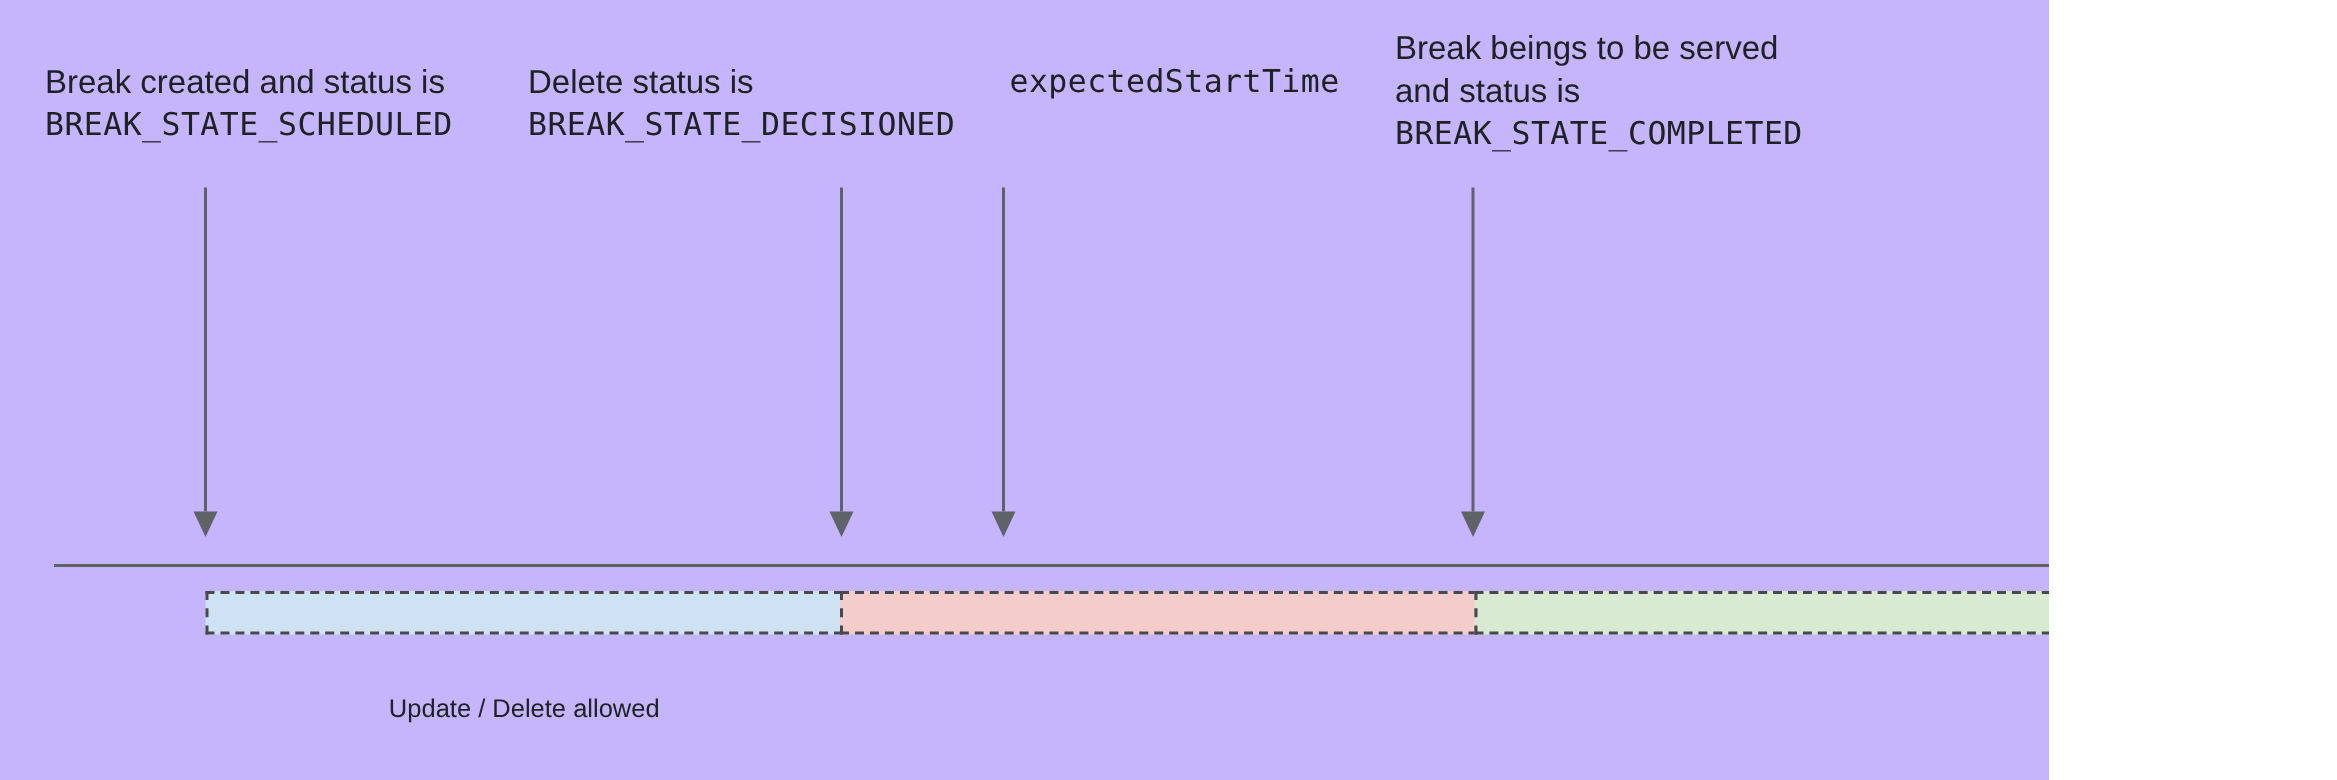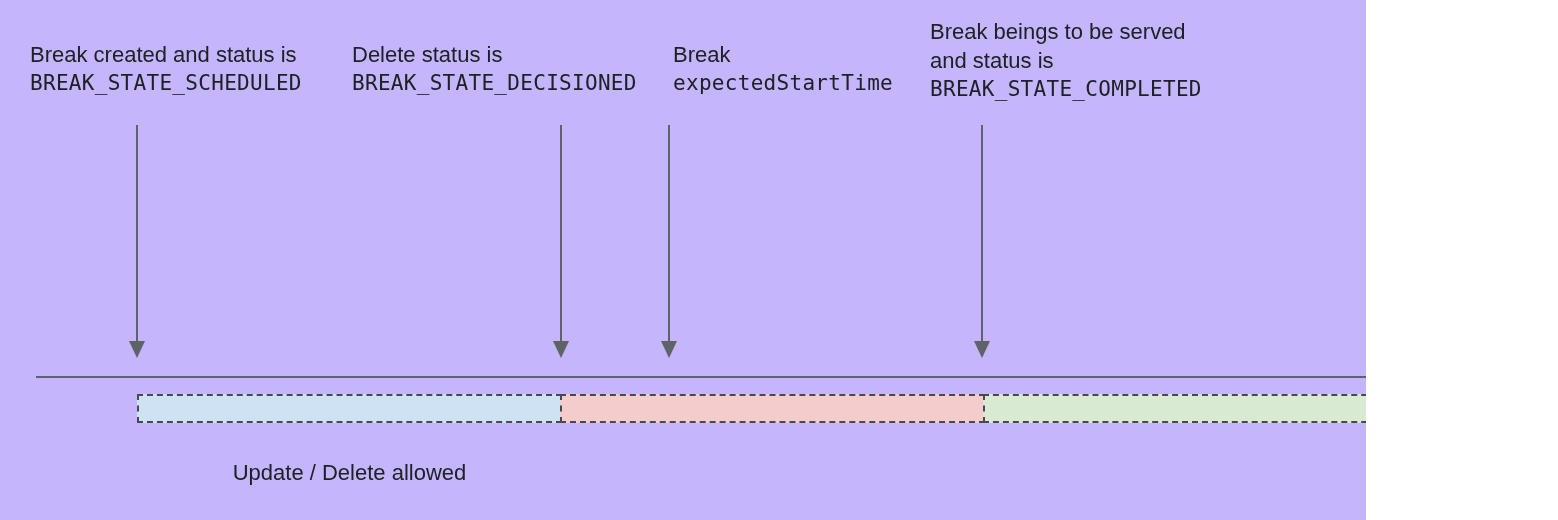--- a/index.html
+++ b/index.html
@@ -74,42 +74,41 @@
   .segment {
     position: absolute;
     top: 394px;
     height: 29px;
     box-sizing: border-box;
     border: 2px dashed #47494d;
   }
   .segment-label {
     position: absolute;
     top: 459px;
-    font-size: 22px;
+    font-size: 17px;
     line-height: 27px;
     text-align: center;
   }
 </style>
 </head>
 <body>
 
 <div class="canvas">
 
   <div class="annotation" style="left:30px; top:40px">
     <div class="line sans">Break created and status is</div>
     <div class="line mono">BREAK_STATE_SCHEDULED</div>
   </div>
 
   <div class="annotation" style="left:352px; top:40px">
     <div class="line sans">Delete status is</div>
     <div class="line mono">BREAK_STATE_DECISIONED</div>
   </div>
 
   <div class="annotation" style="left:673px; top:40px">
-    <div class="line sans">Break</div>
     <div class="line mono">expectedStartTime</div>
   </div>
 
   <div class="annotation" style="left:930px; top:17px">
     <div class="line sans">Break beings to be served</div>
     <div class="line sans">and status is</div>
     <div class="line mono">BREAK_STATE_COMPLETED</div>
   </div>
 
   <div class="down-arrow" style="left:137px">

